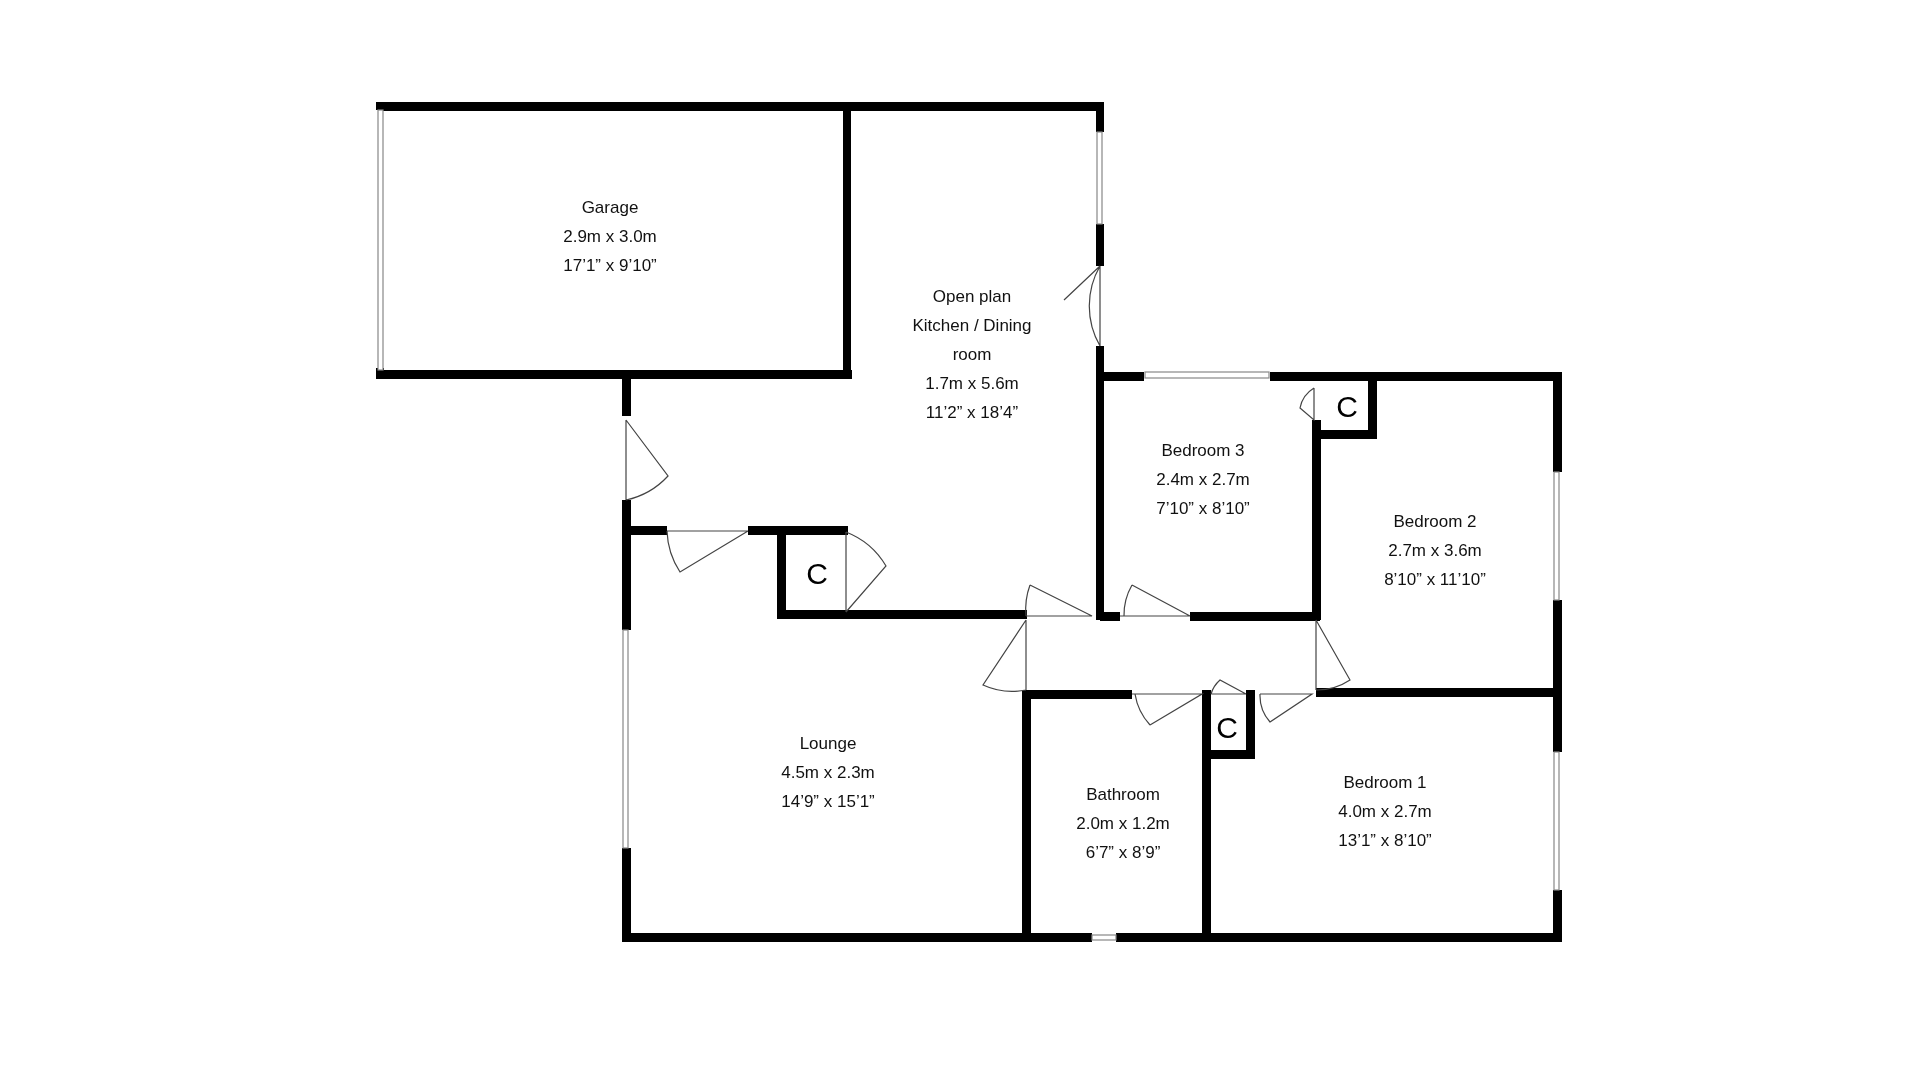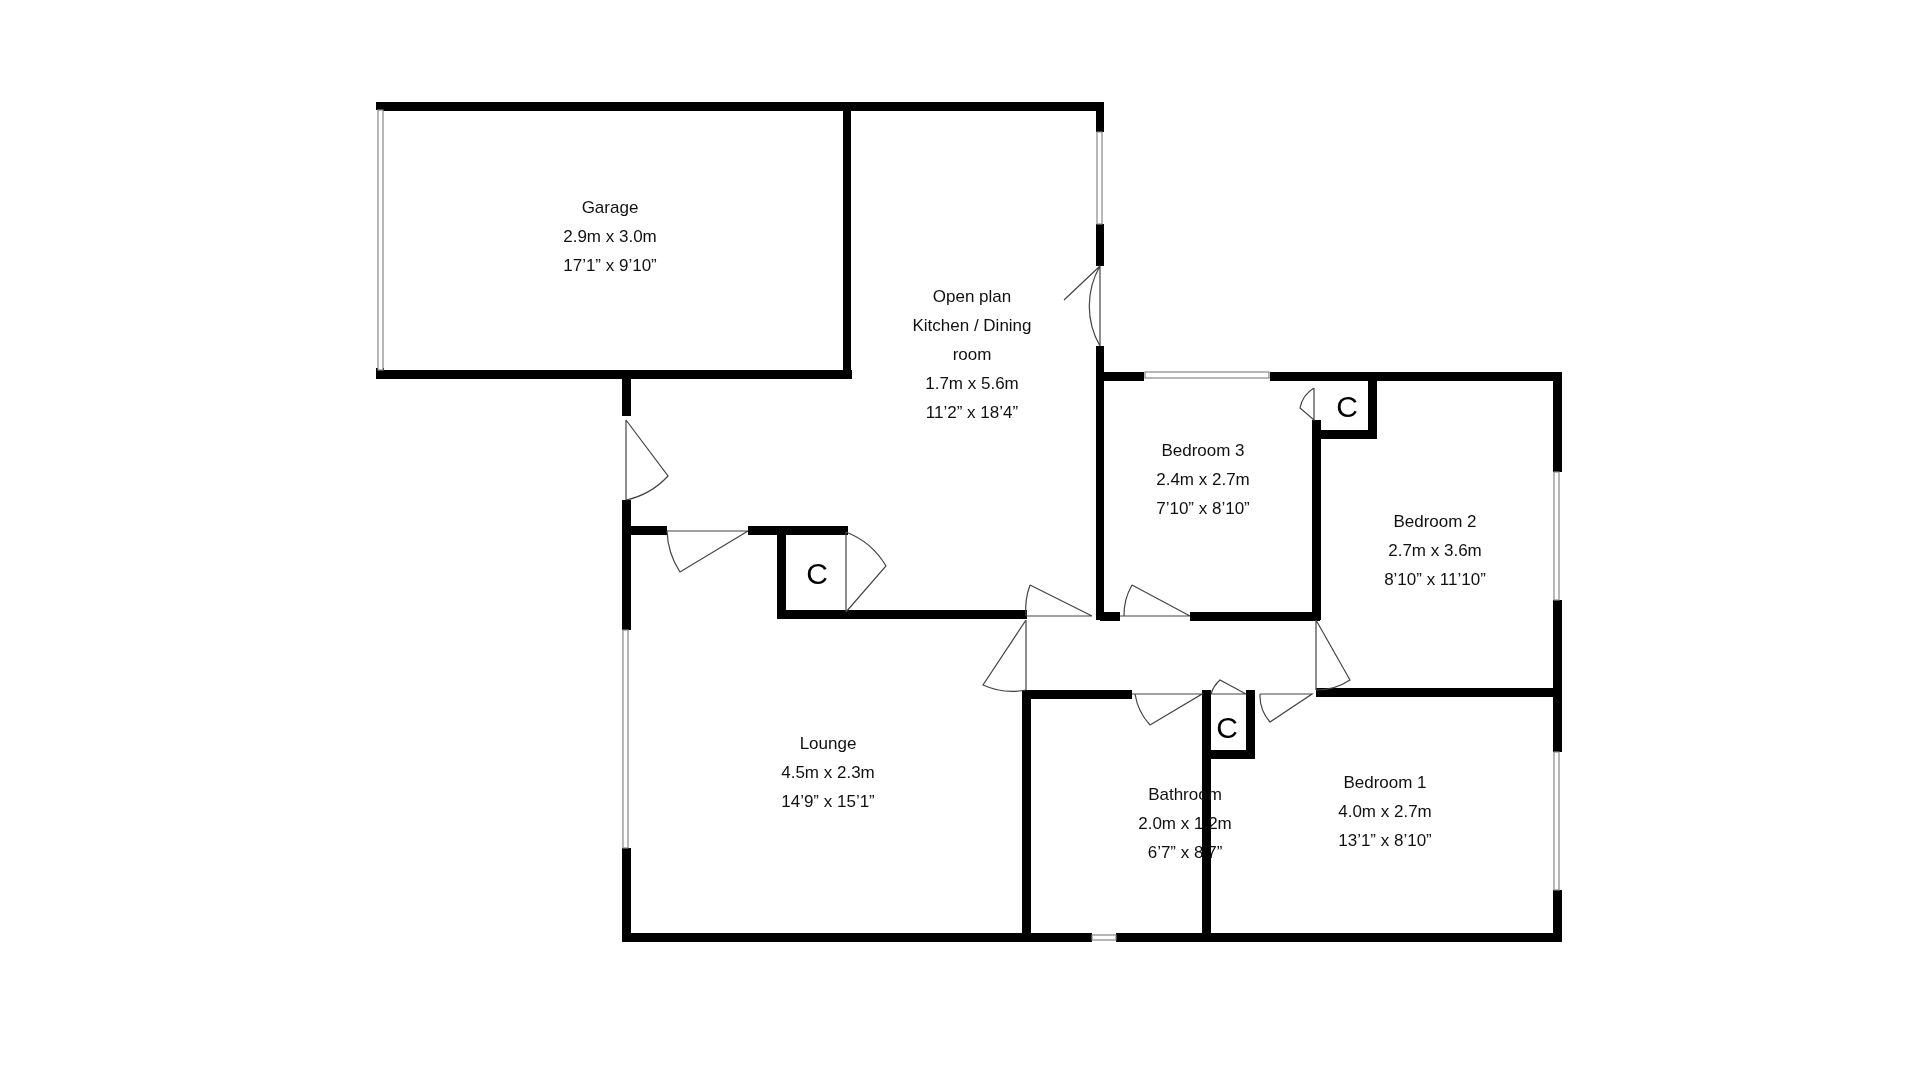--- a/index.html
+++ b/index.html
@@ -122,24 +122,24 @@
   <div>2.7m x 3.6m</div>
   <div>8’10” x 11’10”</div>
 </div>
 
 <div class="lbl" style="left:828px;top:729px;">
   <div>Lounge</div>
   <div>4.5m x 2.3m</div>
   <div>14’9” x 15’1”</div>
 </div>
 
-<div class="lbl" style="left:1185px;top:780px;text-align:center;">
+<div class="lbl" style="left:1123px;top:780px;text-align:center;">
   <div>Bathroom</div>
   <div>2.0m x 1.2m</div>
-  <div>6’7” x 8’7”</div>
+  <div>6’7” x 8’9”</div>
 </div>
 
 <div class="lbl" style="left:1385px;top:768px;">
   <div>Bedroom 1</div>
   <div>4.0m x 2.7m</div>
   <div>13’1” x 8’10”</div>
 </div>
 
 <div class="c" style="left:817px;top:574px;">C</div>
 <div class="c" style="left:1347px;top:407px;">C</div>

